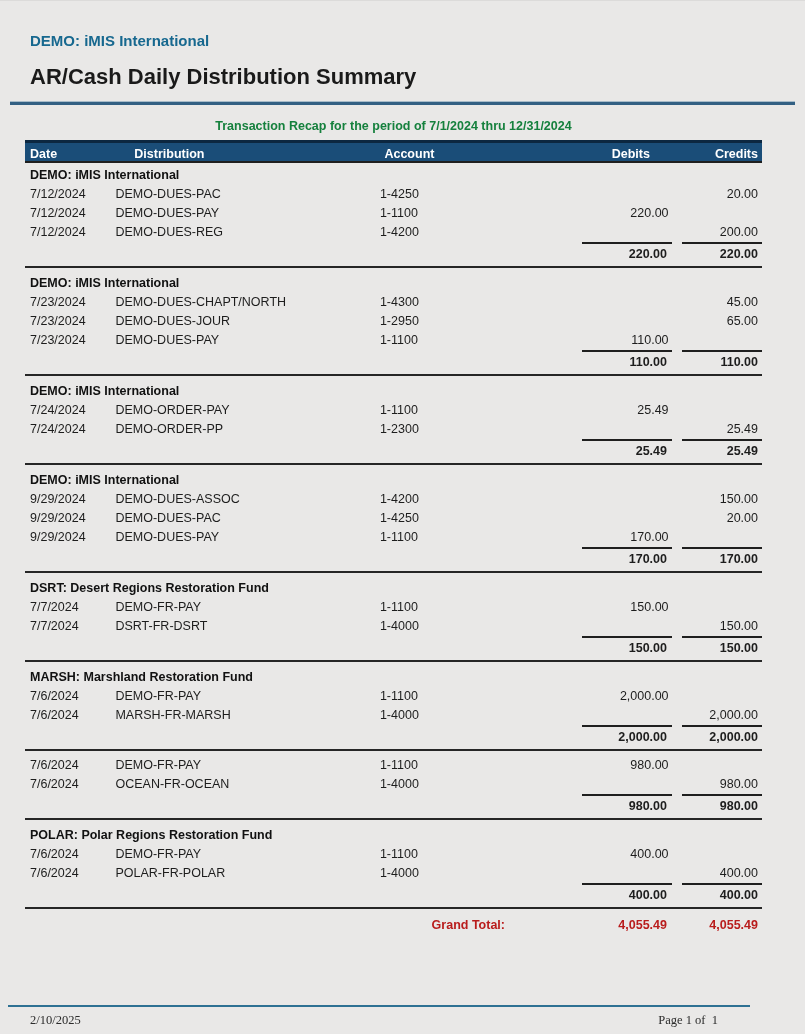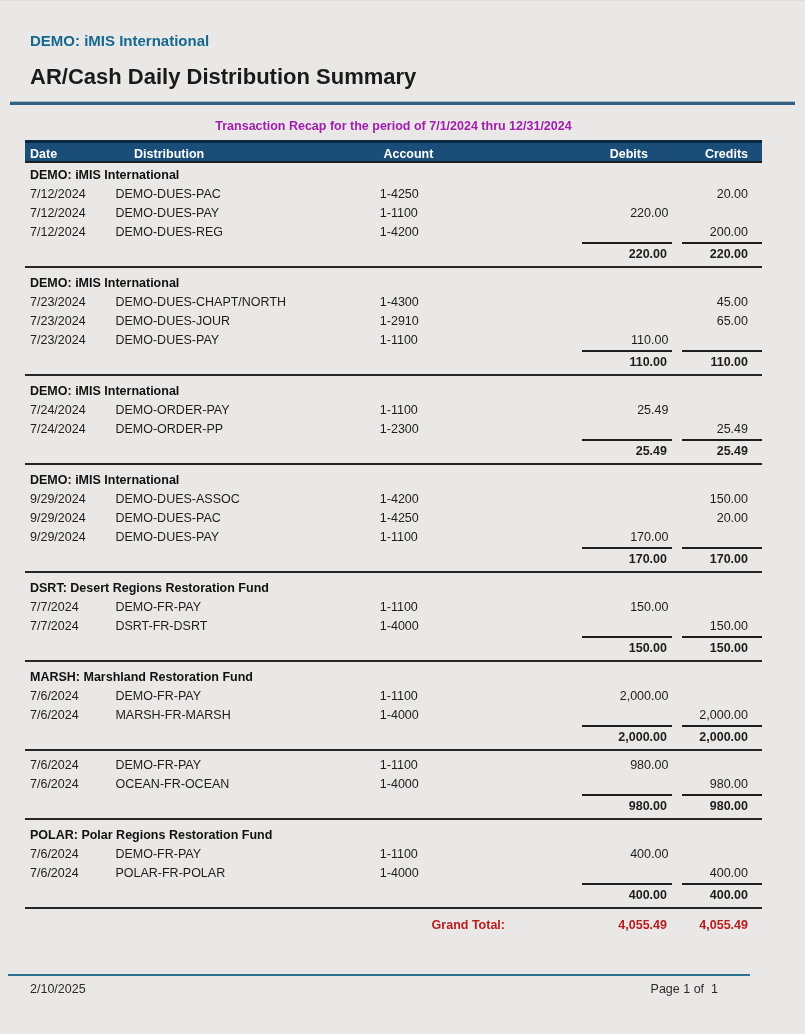--- a/index.html
+++ b/index.html
@@ -33,39 +33,39 @@
     margin: 13px 10px 0 10px;
     height: 3px;
     background: var(--accent-line, #336083);
     border-top: 1px solid #a9bcc9;
   }
   .recap {
     margin: 14px 0 0 25px;
     width: 737px;
     text-align: center;
     font-size: 12.5px; font-weight: bold;
-    color: #a21caf;
+    color: #15803d;
   }
   .report-table { margin: 7px 0 0 25px; width: 737px; }
   .thead {
     display: flex;
     height: 23px; line-height: 23px;
     background: var(--header-bar, #1a4d78);
     border-top: 3px solid #0c2740;
     border-bottom: 2px solid #1f1f1f;
     color: #ffffff; font-weight: bold; font-size: 12.5px;
     box-sizing: border-box;
     gap: 36px;
   }
   .cell { box-sizing: border-box; overflow: hidden; white-space: nowrap; }
   .c-date { width: 90px;  padding-left: 5px; }
   .c-dist { width: 252px; padding-left: 2px; }
   .c-acct { width: 138px; padding-left: 6px; margin-left: 13px; }
   .c-deb  { width: 167px; text-align: right; padding-right: 5px; }
-  .c-cred { width: 90px;  text-align: right; padding-right: 14px; }
+  .c-cred { width: 90px;  text-align: right; padding-right: 4px; }
   .c-lead { width: 480px; }
   .c-deb-line  { width: 167px; text-align: right; }
   .c-cred-line { width: 90px;  text-align: right; }
   .group { font-size: 12.5px; }
   .group-title {
     height: 20px; line-height: 21px;
     font-weight: bold; color: #111;
     padding-left: 5px;
     margin-top: 2px;
     white-space: nowrap;
@@ -87,21 +87,21 @@
     margin: 3px 0 5px 0;
   }
   .grand-row {
     display: flex;
     margin-top: 2px;
     height: 22px; line-height: 22px;
     font-size: 12.5px; font-weight: bold; color: #b91c1c;
   }
   .gt-label { width: 480px; text-align: right; padding-right: 0; box-sizing: border-box; }
   .footer {
-    position: absolute; left: 0; top: 973px; width: 758px;
+    position: absolute; left: 0; top: 1004px; width: 758px; font-family: Liberation Serif, serif;
   }
   .footer-rule {
     margin: 0 8px;
     height: 2px;
     background: var(--footer-line, #2e7193);
   }
   .footer-row {
     display: flex; justify-content: space-between;
     padding: 6px 40px 0 30px;
     font-size: 12.5px; color: #2b2b2b;
@@ -171,21 +171,21 @@
           <div class="row">
             <div class="cell c-date">7/23/2024</div>
             <div class="cell c-dist">DEMO-DUES-CHAPT/NORTH</div>
             <div class="cell c-acct">1-4300</div>
             <div class="cell c-deb"></div>
             <div class="cell c-cred">45.00</div>
           </div>
           <div class="row">
             <div class="cell c-date">7/23/2024</div>
             <div class="cell c-dist">DEMO-DUES-JOUR</div>
-            <div class="cell c-acct">1-2910</div>
+            <div class="cell c-acct">1-2950</div>
             <div class="cell c-deb"></div>
             <div class="cell c-cred">65.00</div>
           </div>
           <div class="row">
             <div class="cell c-date">7/23/2024</div>
             <div class="cell c-dist">DEMO-DUES-PAY</div>
             <div class="cell c-acct">1-1100</div>
             <div class="cell c-deb">110.00</div>
             <div class="cell c-cred"></div>
           </div>

